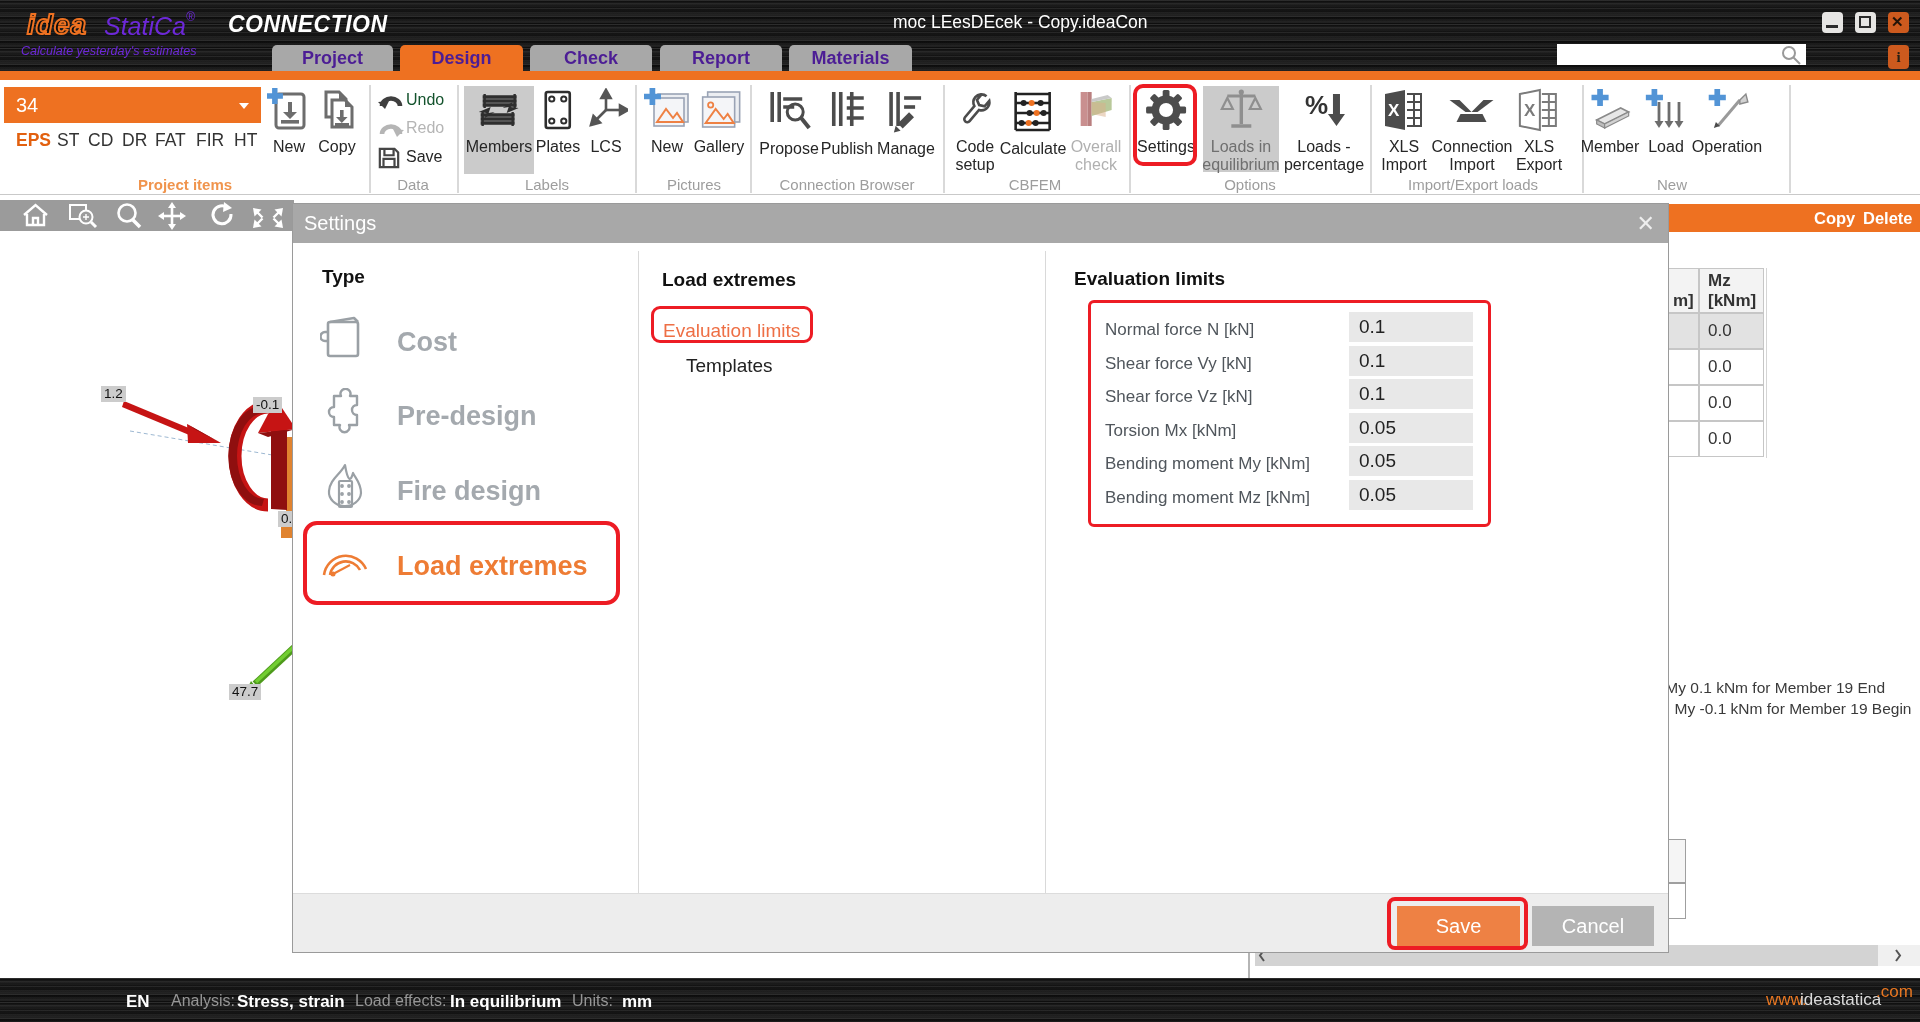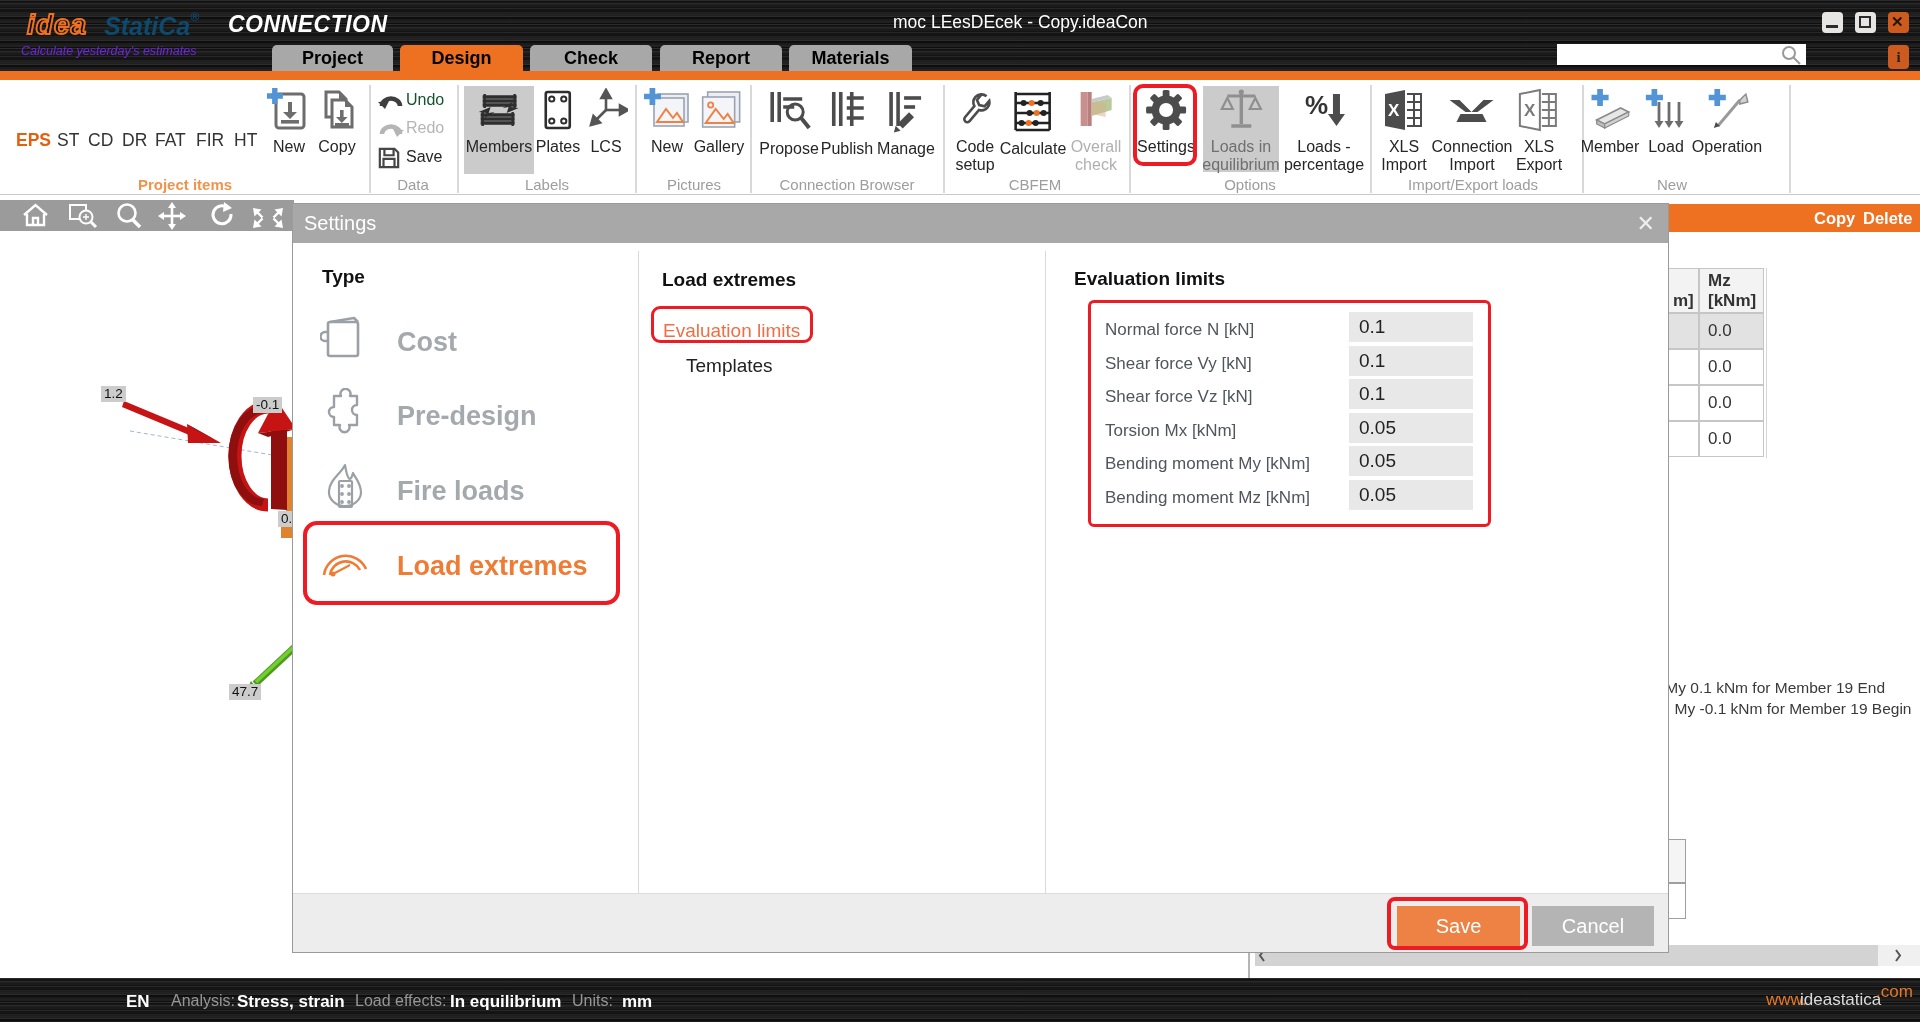--- a/index.html
+++ b/index.html
@@ -8,36 +8,36 @@
 .abs { position:absolute; }
 .metal {
   background:
     repeating-linear-gradient(180deg, rgba(255,255,255,0.13) 0px, rgba(255,255,255,0.0) 1px, rgba(0,0,0,0.3) 2px, rgba(255,255,255,0.05) 3px, rgba(0,0,0,0.0) 5px, rgba(255,255,255,0.09) 6px, rgba(0,0,0,0.22) 8px),
     repeating-linear-gradient(180deg, #242424 0px, #0e0e0e 2px, #262626 4px, #070707 6px, #1c1c1c 9px, #060606 12px),
     #121212;
 }
 
 #titlebar { left:0; top:0; width:1920px; height:80px; }
 #logo-idea { left:25px; top:9px; }
-#logo-statica { left:104px; top:10px; color:#0c4a6e; font-size:25px; font-style:italic; font-weight:bold; letter-spacing:0px; }
+#logo-statica { left:104px; top:10px; color:#6d28d9; font-size:25px; font-style:italic; font-weight:normal; letter-spacing:0px; }
 #logo-statica .r { font-size:12px; vertical-align:14px; }
 #logo-conn { left:228px; top:11px; color:#fff; font-size:23px; font-style:italic; font-weight:bold; letter-spacing:0.5px; }
 #logo-slogan { left:21px; top:44px; color:#6d28d9; font-size:12.5px; font-style:italic; }
 #wintitle { left:893px; top:12px; color:#fff; font-size:17.5px; width:250px; text-align:center; white-space:nowrap; }
 .winbtn { top:12px; width:21px; height:21px; border-radius:4px; }
 #btn-min { left:1822px; background:#e6e5e3; }
 #btn-min::after { content:""; position:absolute; left:4px; top:13px; width:12px; height:3px; background:#2b2b2b; }
 #btn-max { left:1855px; background:#e6e5e3; }
 #btn-max::after { content:""; position:absolute; left:4px; top:4px; width:12px; height:12px; border:2.6px solid #2b2b2b; box-sizing:border-box; }
 #btn-close { left:1888px; background:#cd5a1e; }
 #btn-close::after { content:"✕"; position:absolute; left:3px; top:1px; color:#231308; font-size:15px; font-weight:bold; }
 #searchbox { left:1557px; top:44px; width:249px; height:21px; background:#fff; }
 #infobtn { left:1888px; top:45px; width:21px; height:24px; background:#cd5a1e; border-radius:4px; color:#262016; font-weight:bold; font-size:15px; text-align:center; line-height:24px; font-family:"Liberation Serif",serif; }
 
-.tab { top:45px; height:26px; background:#a8a8a8; border-radius:5px 5px 0 0; color:#000000; font-size:18px; font-weight:bold; text-align:center; line-height:27px; }
+.tab { top:45px; height:26px; background:#a8a8a8; border-radius:5px 5px 0 0; color:#4c1d95; font-size:18px; font-weight:bold; text-align:center; line-height:27px; }
 .tab.active { background:#ee7121; }
 #orange-strip { left:0; top:71px; width:1920px; height:9px; background:#ee7121; }
 
 #ribbon { left:0; top:80px; width:1920px; height:115px; background:#fff; border-bottom:1px solid #c9c9c9; }
 .gsep { position:absolute; top:5px; height:108px; width:2px; background:#d9d9d9; }
 .glabel { position:absolute; top:96px; font-size:15px; color:#9d9d9d; white-space:nowrap; transform:translateX(-50%); }
 .rbtn { position:absolute; transform:translateX(-50%); text-align:center; color:#262626; font-size:16px; white-space:nowrap; }
 .rbtn .lbl { margin-top:2px; line-height:18px; white-space:pre; }
 .rbtn.dis { color:#b0b0b0; }
 #combo34 { left:4px; top:7px; width:257px; height:36px; background:#ee7121; color:#fff; font-size:20px; line-height:36px; padding-left:12px; }
@@ -103,20 +103,21 @@
 </div>
 <div class="abs" id="infobtn">i</div>
 <div class="abs tab" style="left:272px; width:121px;">Project</div>
 <div class="abs tab active" style="left:400px; width:123px;">Design</div>
 <div class="abs tab" style="left:530px; width:122px;">Check</div>
 <div class="abs tab" style="left:660px; width:122px;">Report</div>
 <div class="abs tab" style="left:789px; width:123px;">Materials</div>
 <div class="abs" id="orange-strip"></div>
 
 <div class="abs" id="ribbon">
+<div class="abs" id="combo34">34</div>
 <div class="abs" id="codes">
 <span style="left:12px;color:#e2600f;font-weight:bold;">EPS</span>
 <span style="left:53px;">ST</span>
 <span style="left:84px;">CD</span>
 <span style="left:118px;">DR</span>
 <span style="left:151px;">FAT</span>
 <span style="left:192px;">FIR</span>
 <span style="left:230px;">HT</span>
 </div>
 
@@ -590,21 +591,21 @@
           <circle cx="29" cy="39" r="0.8" fill="#9aa0a5"></circle>
         </svg></div>
   <div class="ticon" style="top:300px;"><svg width="50" height="36" viewBox="0 0 50 36" fill="none" stroke="#ee7c34" stroke-width="2.6">
           <path d="M4 32 a22 22 0 0 1 42 -6"></path>
           <path d="M10 32 a16 16 0 0 1 30 -5"></path>
           <path d="M13 31 l17 -9" stroke-width="2"></path>
           <circle cx="13" cy="31" r="2.5" fill="#ee7c34" stroke="none"></circle>
         </svg></div>
   <div class="titem" style="top:84px;">Cost</div>
   <div class="titem" style="top:158px;">Pre-design</div>
-  <div class="titem" style="top:233px;">Fire loads</div>
+  <div class="titem" style="top:233px;">Fire design</div>
   <div class="titem orange" style="top:308px;">Load extremes</div>
   <div class="redbox" style="left:10px;top:278px;width:317px;height:84px;border-radius:14px;"></div>
   <div style="position:absolute;left:369px;top:26px;font-size:19px;font-weight:bold;color:#111;">Load extremes</div>
   <div style="position:absolute;left:370px;top:77px;font-size:19px;color:#ee6f45;">Evaluation limits</div>
   <div class="redbox" style="left:358px;top:63px;width:162px;height:37px;border-radius:9px;border-width:3px;"></div>
   <div style="position:absolute;left:369px;top:112px;font-size:19px;color:#222;margin-left:24px;">Templates</div>
   <div style="position:absolute;left:781px;top:25px;font-size:19px;font-weight:bold;color:#111;">Evaluation limits</div>
   <div class="redbox" style="left:795px;top:57px;width:403px;height:227px;border-radius:6px;border-width:3px;"></div>
   <div class="erow" style="top:77px;">Normal force N [kN]</div>
   <div class="erow" style="top:111px;">Shear force Vy [kN]</div>

